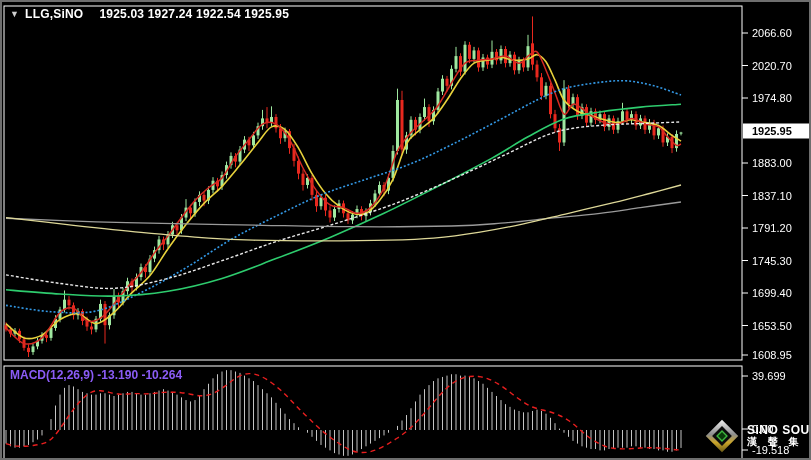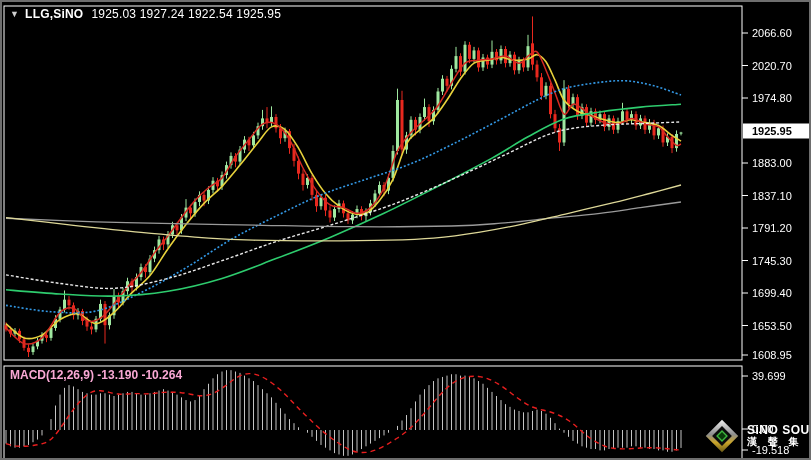--- a/index.html
+++ b/index.html
@@ -6,23 +6,23 @@
   .window{
     position:relative;width:811px;height:460px;background:#000;
     border:2px solid #6e6e6e;box-sizing:border-box;overflow:hidden;
     font-family:"Liberation Sans", sans-serif;
   }
   .title-bar{
     position:absolute;left:8px;top:5px;z-index:6;color:#fff;
     font-size:12px;font-weight:bold;white-space:nowrap;letter-spacing:0.2px;
   }
   .title-bar .tri{color:#cfcfcf;font-size:9px;margin-right:6px;vertical-align:1px;}
-  .title-bar .vals{margin-left:8px;font-weight:normal;}
+  .title-bar .vals{margin-left:16px;font-weight:bold;}
   .macd-label{
-    position:absolute;left:8px;top:366px;z-index:6;color:#f9a8d4;
+    position:absolute;left:8px;top:366px;z-index:6;color:#8b5cf6;
     font-size:12px;font-weight:bold;white-space:nowrap;
   }
   .logo{
     position:absolute;left:700px;top:414px;z-index:2;display:flex;
     align-items:center;gap:5px;color:#fff;
   }
   .logo .txt{line-height:1.05;}
   .logo .l1{font-size:12px;font-weight:bold;letter-spacing:0.5px;white-space:nowrap;}
   .logo .l2{font-size:10px;font-weight:bold;letter-spacing:4px;white-space:nowrap;}
   svg.chart{position:absolute;left:0;top:0;z-index:4;}

